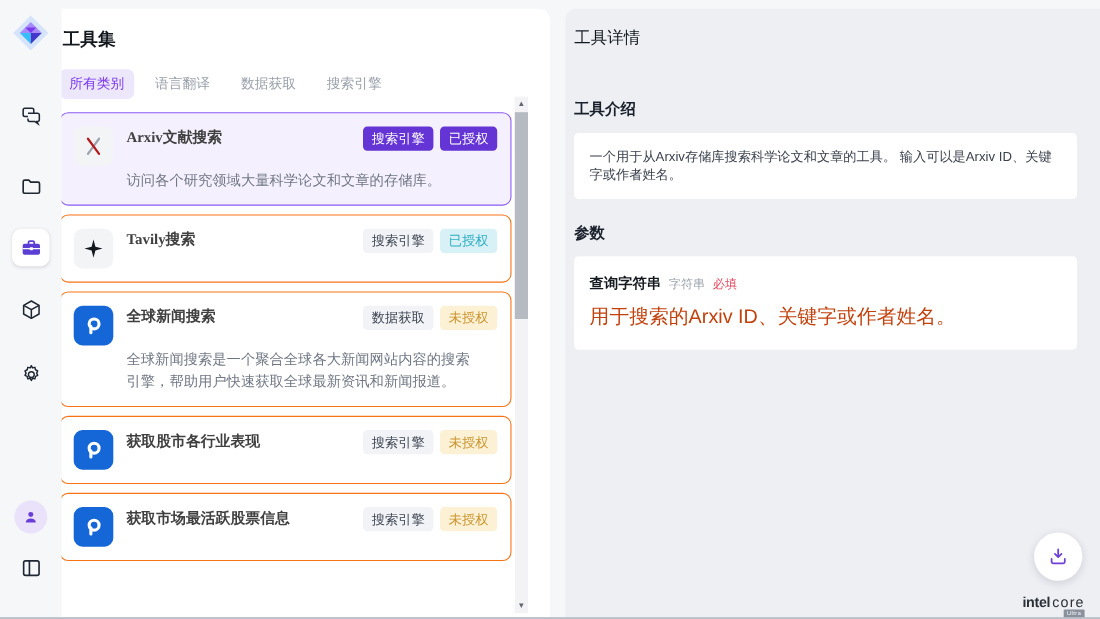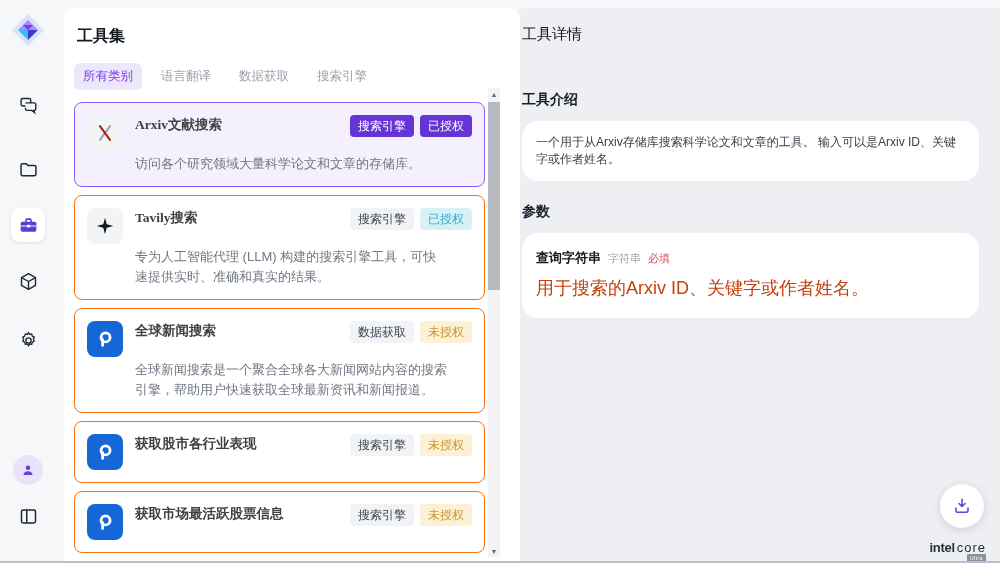--- a/index.html
+++ b/index.html
@@ -22,21 +22,21 @@
     width:34px; height:34px; display:flex; align-items:center; justify-content:center;
     border:none; background:transparent; cursor:pointer; border-radius:8px; color:#1f2733;
   }
   .rail-btn svg { width:21px; height:21px; }
   .rail-btn.active { background:#ffffff; box-shadow:0 1px 3px rgba(30,30,60,.12); }
   .mt40{margin-top:40px}.mt30{margin-top:30px}.mt22{margin-top:22px}.mt25{margin-top:25px}
   .rail-bottom { margin-top:auto; margin-bottom:30px; display:flex; flex-direction:column; align-items:center; gap:12px; }
   .avatar-wrap { width:30px; height:30px; border-radius:50%; background:#e9e2fa; display:flex; align-items:center; justify-content:center; }
   
   .tools-panel {
-    position:absolute; left:64px; top:8px; width:456px; bottom:0;
+    position:absolute; left:44px; top:8px; width:456px; bottom:0;
     background:#ffffff; border-radius:10px 10px 0 0; overflow:hidden; z-index:2;
   }
   .tools-title { font-size:16px; font-weight:bold; margin:18px 0 16px 13px; color:#14181f; }
   .tabs { display:flex; gap:10px; margin-left:10px;font-family:Liberation Mono, monospace; }
   .tab {
     border:none; background:transparent; font-family:inherit; cursor:pointer;
     font-size:12.5px; color:#9aa1ac; padding:5px 9px; border-radius:6px;
   }
   .tab.active { background:#ede7fb; color:#7c3aed; }
   .tool-list { display:flex; flex-direction:column; gap:8px; margin:12px 35px 0 10px; }
@@ -66,21 +66,21 @@
               font-size:7px; color:#5f6670; background:#f3f3f5; cursor:pointer; }
   .sb-arrow.up{top:0}.sb-arrow.down{bottom:0}
   .sb-thumb { position:absolute; left:0; right:0; top:14px; height:188px; background:#b6bac1; cursor:grab; }
   
   .details-panel {
     position:absolute; left:514px; top:8px; right:0; bottom:0;
     background:#edeff3; border-radius:10px 0 0 0; padding:17px 21px 0 8px; z-index:1;
   }
   .details-title { font-size:15px; font-weight:normal; color:#14181f; margin-bottom:22px; }
   .section-h { font-size:14px; font-weight:bold; color:#1a202b; margin-bottom:12px;margin-top:47px; }
-  .white-box { background:#fff; border-radius:16px; padding:13px 14px; font-size:12px; color:#3a414d; }
+  .white-box { background:#fff; border-radius:4px; padding:13px 14px; font-size:12px; color:#3a414d; }
   .intro-box { line-height:17px; }
   .params-h { margin-top:22px; }
   .param-box { padding:16px 14px 18px; }
   .param-row { display:flex; align-items:baseline; gap:7px; }
   .param-name { font-size:13px; font-weight:bold; color:#14181f; }
   .param-type { font-size:11px; color:#9aa1ac; }
   .param-required { font-size:11px; color:#e5495f; }
   .param-desc { font-size:18px; color:#c2410c; margin-top:9px; }
   
   .fab {
@@ -190,21 +190,20 @@
             <path d="M12 3 L13.9 10.1 L21 12 L13.9 13.9 L12 21 L10.1 13.9 L3 12 L10.1 10.1 Z" fill="#14181f"></path>
           </svg>
         </span>
     <div class="tool-head">
       <span class="tool-name">Tavily搜索</span>
       <span class="badges">
         <span class="badge cat b-gray">搜索引擎</span>
         <span class="badge auth b-cyan">已授权</span>
       </span>
     </div>
-    <div class="tool-desc">专为人工智能代理 (LLM) 构建的搜索引擎工具，可快速提供实时、准确和真实的结果。</div>
   </div>
       <div class="card">
     <span class="tool-icon ic-juhe">
           <svg viewBox="0 0 24 24" fill="none">
             <circle cx="12.6" cy="10.3" r="4.9" stroke="#ffffff" stroke-width="3.1"></circle>
             <path d="M9.4 12.8 L9.4 19" stroke="#ffffff" stroke-width="3.1" stroke-linecap="round"></path>
           </svg>
         </span>
     <div class="tool-head">
       <span class="tool-name">全球新闻搜索</span>

